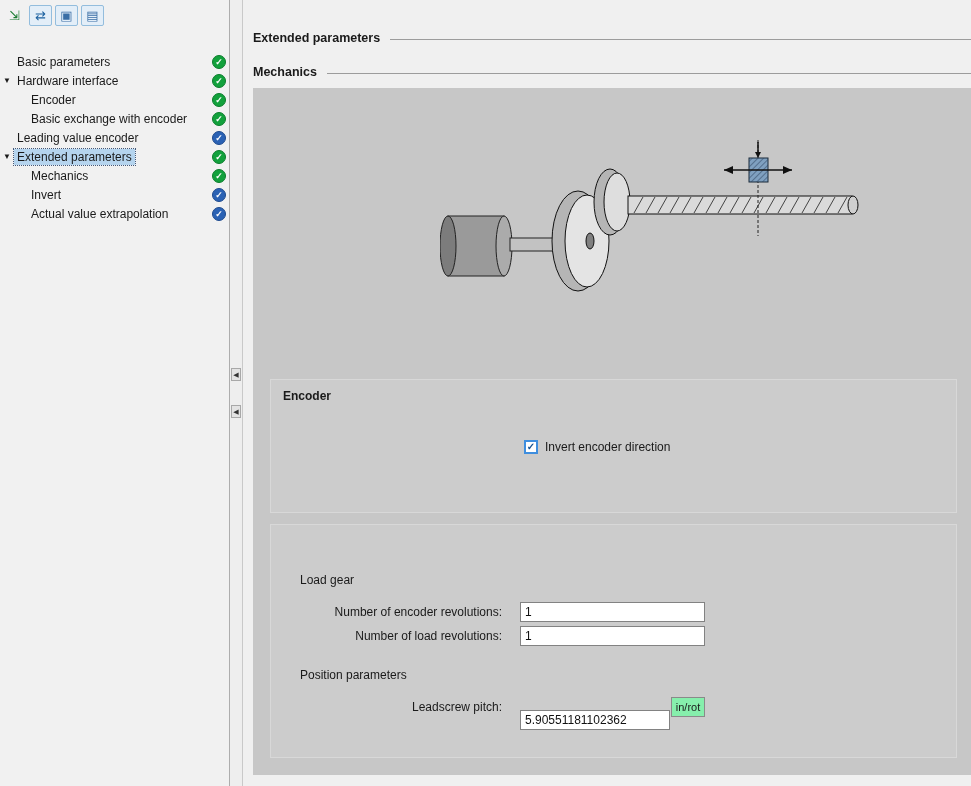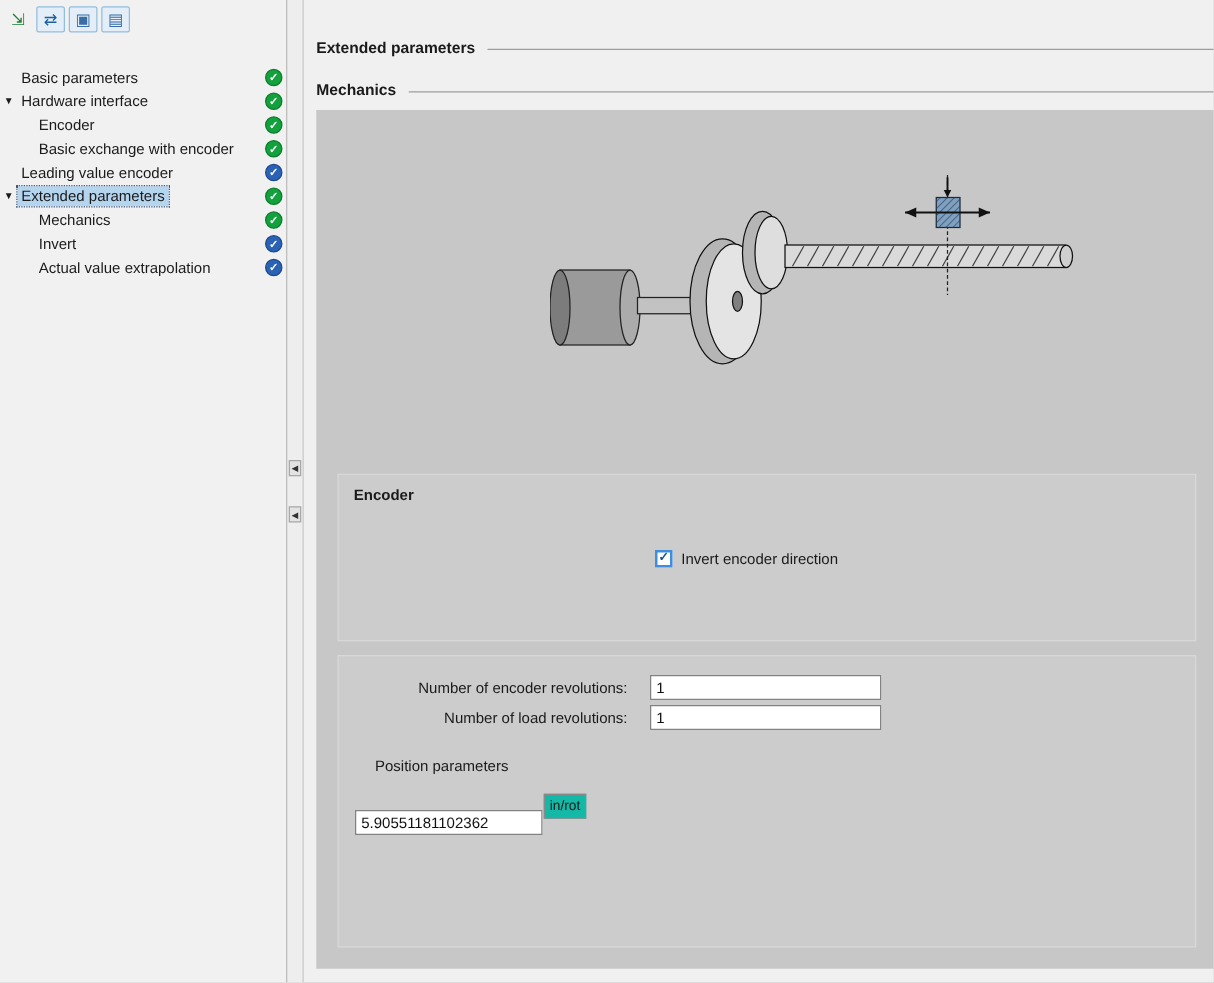--- a/index.html
+++ b/index.html
@@ -61,21 +61,21 @@
   .checkbox.checked .check { display:block; }
 
   .sublabel { margin:48px 0 0 29px; }
   .sublabel2 { margin:22px 0 0 29px; }
   .fields { margin-top:14px; }
   .frow { display:flex; align-items:center; height:21px; margin:0 0 3px 13px; }
   .flabel { width:236px; text-align:right; padding-right:18px; white-space:nowrap; }
   .finput { width:185px; height:20px; border:1px solid #828282; background:#fff;
             padding:0 4px; font-family:"Liberation Sans", sans-serif; font-size:12px; color:#111; }
   .finput.short { width:150px;margin-top:27px; }
-  .unitbox { width:34px; height:20px; margin-left:1px; background:#14b8a6; border:1px solid #8a8a8a;
+  .unitbox { width:34px; height:20px; margin-left:1px; background:#86efac; border:1px solid #8a8a8a;
              display:flex; align-items:center; justify-content:center; font-size:11px; }
   .lsrow { margin-top:14px; }
 </style>
 </head>
 <body>
 
 <div class="app">
 
   <div class="left">
     <div class="toolbar">
@@ -226,35 +226,37 @@
         <div class="cbrow">
           <span class="checkbox checked">
             <span class="check">✓</span>
           </span>
           <span>Invert encoder direction</span>
         </div>
       </div>
 
       
       <div class="section drive-sec">
+        <div class="sublabel">Load gear</div>
 
         <div class="fields">
             <div class="frow">
               <span class="flabel">Number of encoder revolutions:</span>
               <input type="text" class="finput" value="1" style="">
             </div>
             <div class="frow">
               <span class="flabel">Number of load revolutions:</span>
               <input type="text" class="finput" value="1" style="">
             </div>
           </div>
 
         <div class="sublabel2">Position parameters</div>
 
         <div class="frow lsrow">
+          <span class="flabel">Leadscrew pitch:</span>
           <input type="text" class="finput short" value="5.90551181102362" style="">
           <span class="unitbox">in/rot</span>
         </div>
       </div>
 
     </div>
   </div>
 </div>
 
 </body></html>

